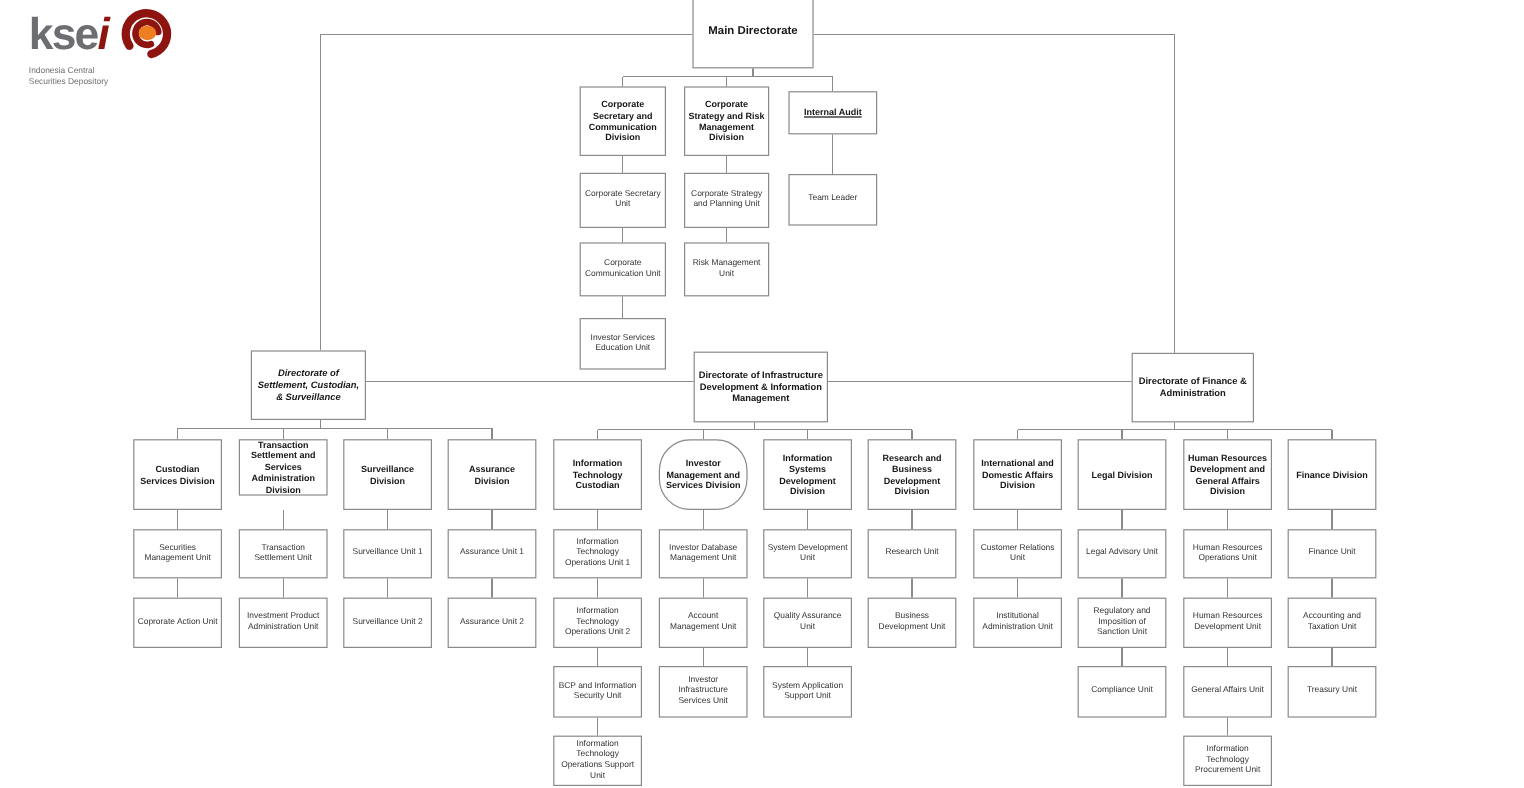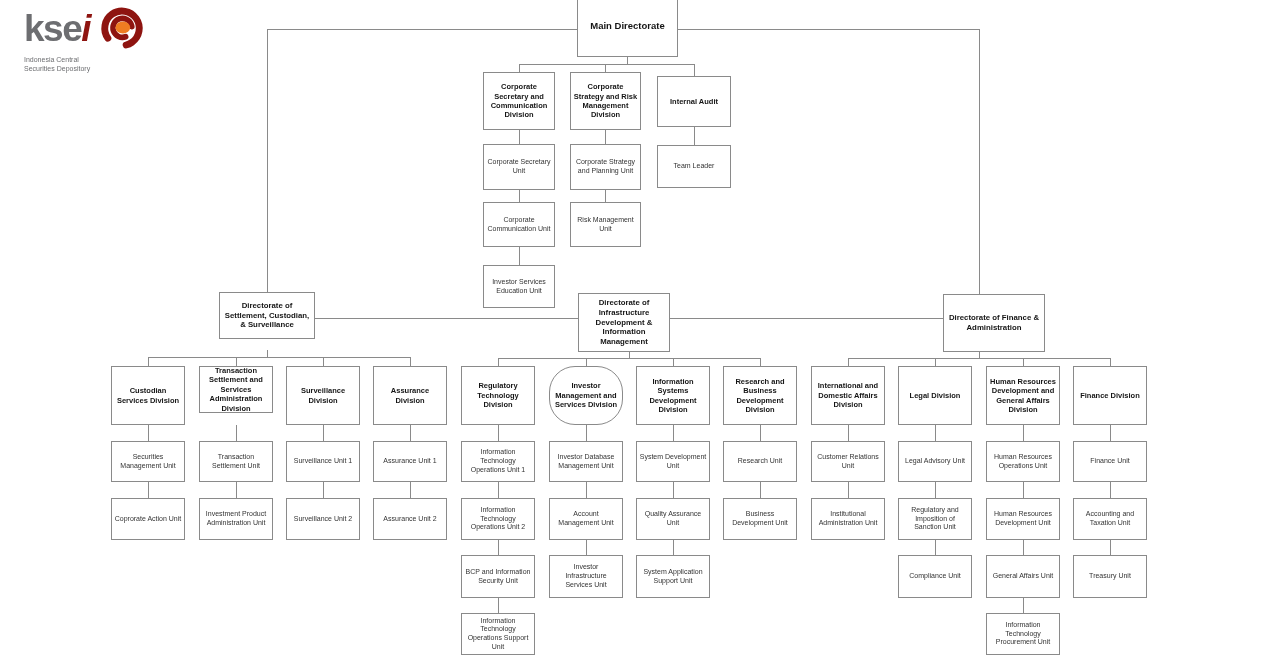--- a/index.html
+++ b/index.html
@@ -68,40 +68,40 @@
     <div class="tagline">
       <span>Indonesia Central</span><br>
       <span>Securities Depository</span>
     </div>
   </div>
 
   <div class="box b main" style="left:577px;top:-6px;width:101px;height:63px;">Main Directorate</div>
 
   <div class="box b" style="left:483px;top:72px;width:72px;height:58px;">Corporate Secretary and Communication Division</div>
   <div class="box b" style="left:570px;top:72px;width:71px;height:58px;">Corporate Strategy and Risk Management Division</div>
-  <div class="box b" style="left:657px;top:76px;width:74px;height:51px;">Internal Audit</div>
+  <div class="box b" style="left:657px;top:76px;width:74px;height:36px;text-decoration:underline;">Internal Audit</div>
 
   <div class="box" style="left:483px;top:144px;width:72px;height:46px;">Corporate Secretary Unit</div>
   <div class="box" style="left:570px;top:144px;width:71px;height:46px;">Corporate Strategy and Planning Unit</div>
   <div class="box" style="left:657px;top:145px;width:74px;height:43px;">Team Leader</div>
 
   <div class="box" style="left:483px;top:202px;width:72px;height:45px;">Corporate Communication Unit</div>
   <div class="box" style="left:570px;top:202px;width:71px;height:45px;">Risk Management Unit</div>
 
   <div class="box" style="left:483px;top:265px;width:72px;height:43px;">Investor Services Education Unit</div>
 
-  <div class="box b dir" style="left:219px;top:292px;width:96px;height:47px;">Directorate of Settlement, Custodian, &amp; Surveillance</div>
-  <div class="box b dir" style="left:578px;top:293px;width:92px;height:59px;">Directorate of Infrastructure Development &amp; Information Management</div>
+  <div class="box b dir" style="left:209px;top:292px;width:96px;height:58px;font-style:italic;">Directorate of Settlement, Custodian, &amp; Surveillance</div>
+  <div class="box b dir" style="left:578px;top:293px;width:112px;height:59px;">Directorate of Infrastructure Development &amp; Information Management</div>
   <div class="box b dir" style="left:928px;top:294px;width:102px;height:58px;margin-left:15px;">Directorate of Finance &amp; Administration</div>
 
   <div class="box b" style="left:111px;top:366px;width:74px;height:59px;">Custodian Services Division</div>
   <div class="box b" style="left:199px;top:366px;width:74px;height:47px;">Transaction Settlement and Services Administration Division</div>
   <div class="box b" style="left:286px;top:366px;width:74px;height:59px;">Surveillance Division</div>
   <div class="box b" style="left:373px;top:366px;width:74px;height:59px;">Assurance Division</div>
-  <div class="box b" style="left:461px;top:366px;width:74px;height:59px;">Regulatory Technology Division</div>
+  <div class="box b" style="left:461px;top:366px;width:74px;height:59px;">Information Technology Custodian</div>
   <div class="box b" style="left:549px;top:366px;width:74px;height:59px;border-radius:26px;">Investor Management and Services Division</div>
   <div class="box b" style="left:636px;top:366px;width:74px;height:59px;">Information Systems Development Division</div>
   <div class="box b" style="left:723px;top:366px;width:74px;height:59px;">Research and Business Development Division</div>
   <div class="box b" style="left:811px;top:366px;width:74px;height:59px;">International and Domestic Affairs Division</div>
   <div class="box b" style="left:898px;top:366px;width:74px;height:59px;">Legal Division</div>
   <div class="box b" style="left:986px;top:366px;width:74px;height:59px;">Human Resources Development and General Affairs Division</div>
   <div class="box b" style="left:1073px;top:366px;width:74px;height:59px;">Finance Division</div>
 
   <div class="box" style="left:111px;top:441px;width:74px;height:41px;">Securities Management Unit</div>
   <div class="box" style="left:111px;top:498px;width:74px;height:42px;">Coprorate Action Unit</div>

